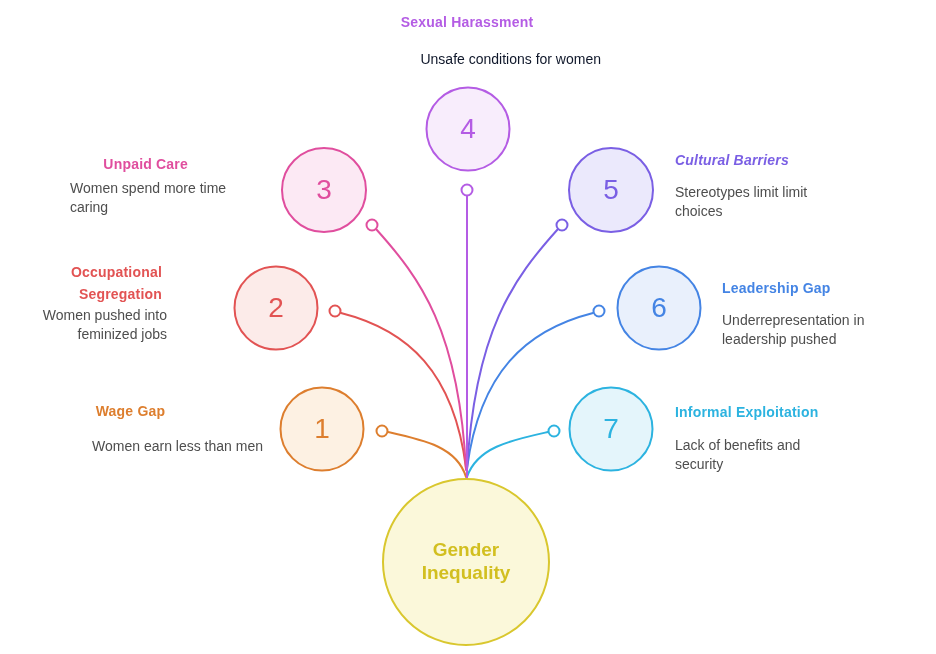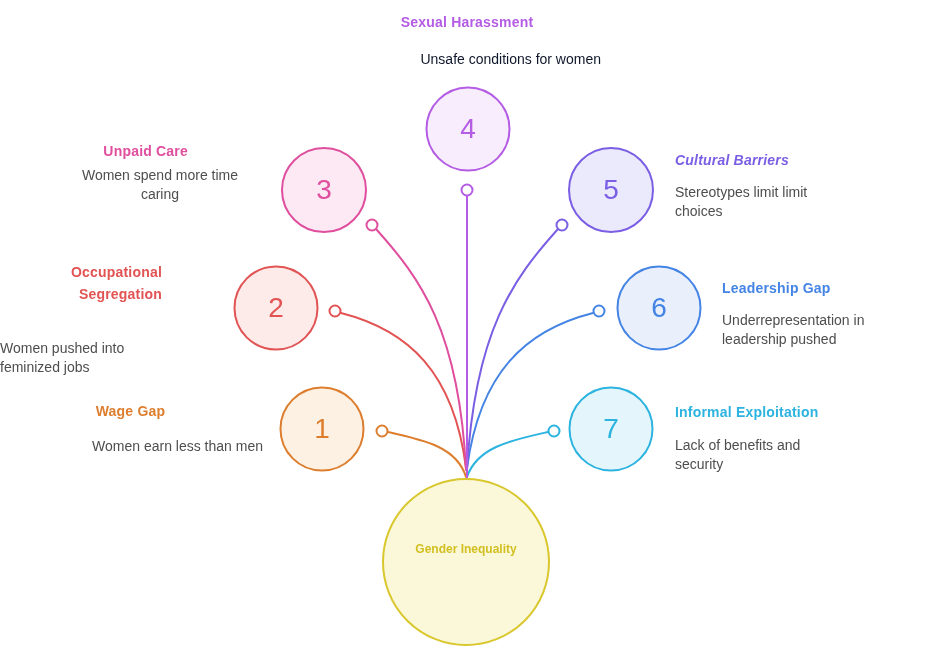--- a/index.html
+++ b/index.html
@@ -29,21 +29,21 @@
     position: absolute;
     font-size: 28px;
     font-weight: 400;
     transform: translate(-50%, -50%);
   }
   .center-label {
     position: absolute;
     left: 391px; top: 538px;
     width: 150px;
     text-align: center;
-    font-size: 12px;
+    font-size: 19px;
     font-weight: 600;
     line-height: 23px;
   }
 </style>
 </head>
 <body>
 
 <div class="stage">
 
   <svg width="936" height="654" viewBox="0 0 936 654">
@@ -78,29 +78,29 @@
   <div class="num" style="left: 322px; top: 429px; color: rgb(221, 126, 46);">1</div>
   <div class="num" style="left: 276px; top: 308px; color: rgb(226, 83, 83);">2</div>
   <div class="num" style="left: 324px; top: 190px; color: rgb(224, 78, 158);">3</div>
   <div class="num" style="left: 468px; top: 129px; color: rgb(180, 92, 228);">4</div>
   <div class="num" style="left: 611px; top: 190px; color: rgb(122, 95, 228);">5</div>
   <div class="num" style="left: 659px; top: 308px; color: rgb(68, 132, 228);">6</div>
   <div class="num" style="left: 611px; top: 429px; color: rgb(44, 179, 224);">7</div>
 
   <div class="t" style="left: 0px; top: 400px; width: 165px; text-align: center; color: rgb(221, 126, 46); padding-left: 48px;">Wage Gap</div>
   <div class="t" style="left: 0px; top: 261px; width: 162px; text-align: right; color: rgb(226, 83, 83);">Occupational Segregation</div>
-  <div class="t" style="left: 0px; top: 140px; width: 188px; text-align: right; color: rgb(224, 78, 158);">Unpaid Care</div>
+  <div class="t" style="left: 0px; top: 153px; width: 188px; text-align: right; color: rgb(224, 78, 158);">Unpaid Care</div>
   <div class="t" style="left: 317px; top: 11px; width: 300px; text-align: center; color: rgb(180, 92, 228);">Sexual Harassment</div>
   <div class="t" style="left: 675px; top: 149px; color: rgb(122, 95, 228); font-style: italic;">Cultural Barriers</div>
   <div class="t" style="left: 722px; top: 277px; color: rgb(68, 132, 228);">Leadership Gap</div>
   <div class="t" style="left: 675px; top: 401px; color: rgb(44, 179, 224);">Informal Exploitation</div>
 
   <div class="d" style="left: 23px; top: 437px; width: 240px; text-align: right; color: rgb(78, 78, 78);">Women earn less than men</div>
-  <div class="d" style="left: 0px; top: 339px; width: 167px; text-align: left; color: rgb(78, 78, 78);">Women pushed into feminized jobs</div>
-  <div class="d" style="left: 70px; top: 166px; width: 180px; text-align: center; color: rgb(78, 78, 78);">Women spend more time caring</div>
+  <div class="d" style="left: 0px; top: 306px; width: 167px; text-align: right; color: rgb(78, 78, 78);">Women pushed into feminized jobs</div>
+  <div class="d" style="left: 70px; top: 179px; width: 180px; text-align: left; color: rgb(78, 78, 78);">Women spend more time caring</div>
   <div class="d" style="left: 301px; top: 50px; width: 300px; text-align: right; color: #0f172a;">Unsafe conditions for women</div>
   <div class="d" style="left: 675px; top: 183px; width: 180px; color: rgb(78, 78, 78);">Stereotypes limit limit choices</div>
   <div class="d" style="left: 722px; top: 311px; width: 172px; color: rgb(78, 78, 78);">Underrepresentation in leadership pushed</div>
   <div class="d" style="left: 675px; top: 436px; width: 165px; color: rgb(78, 78, 78);">Lack of benefits and security</div>
 
   <div class="center-label" style="color: rgb(210, 191, 32);">Gender Inequality</div>
 
 </div>
 
 </body></html>

